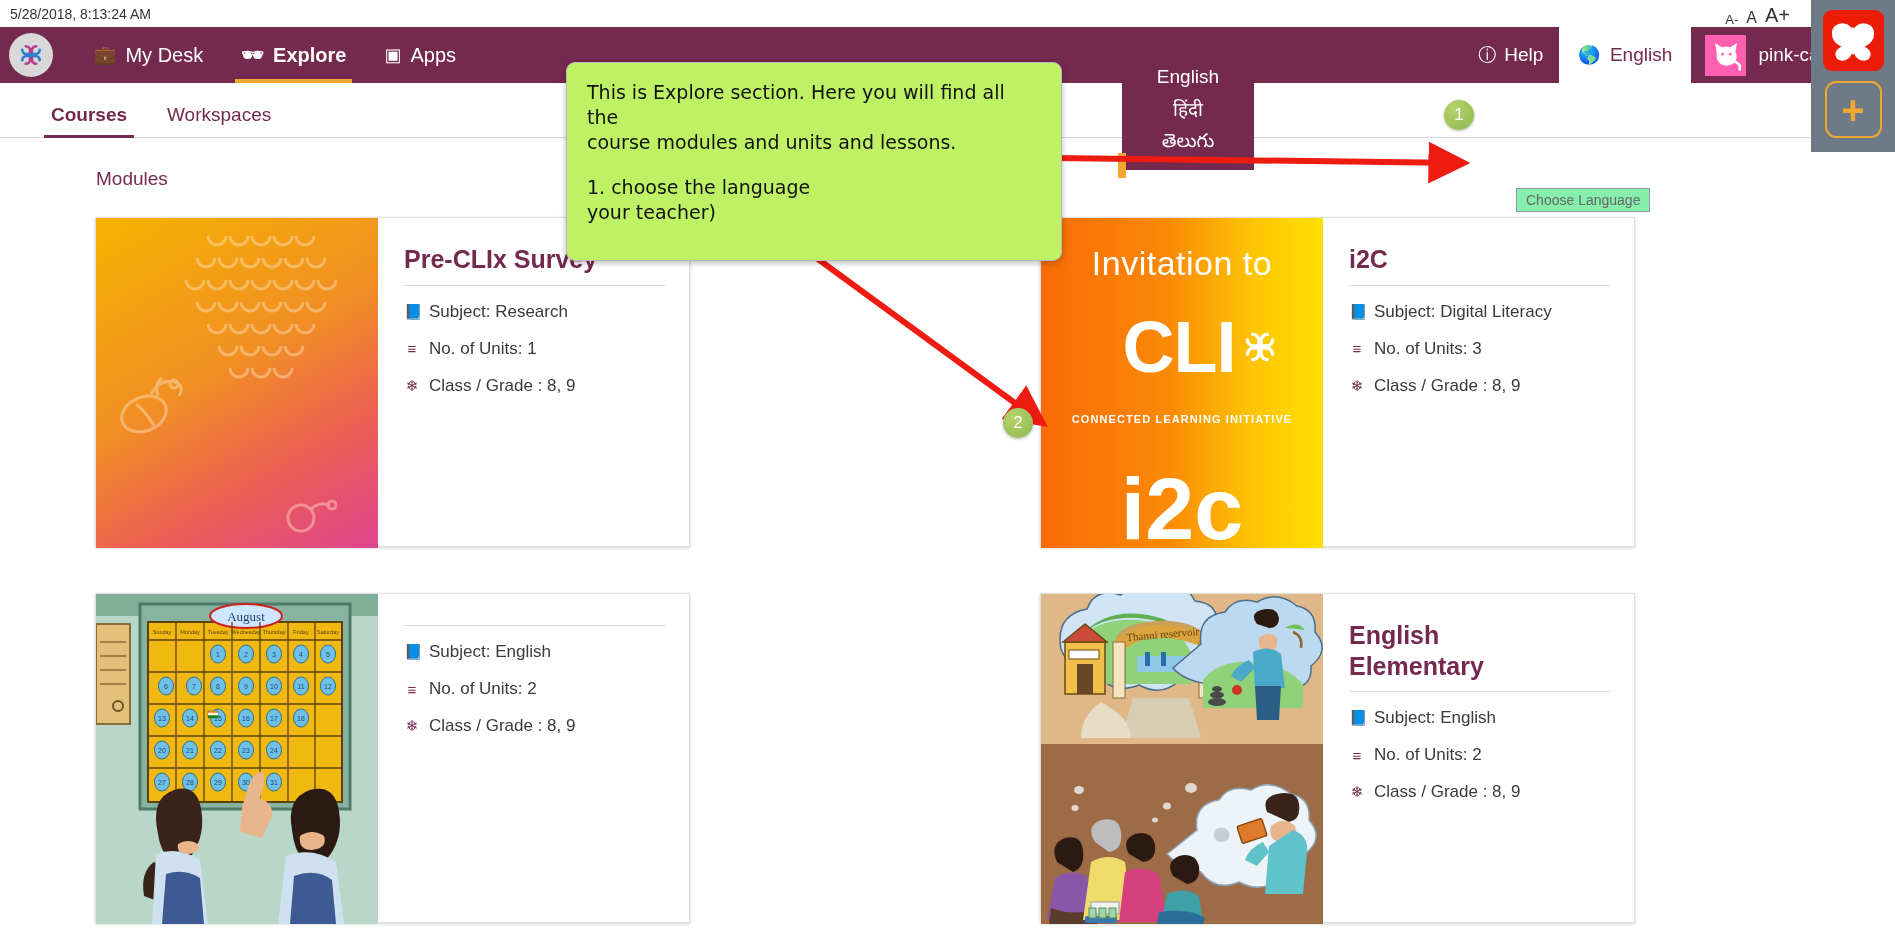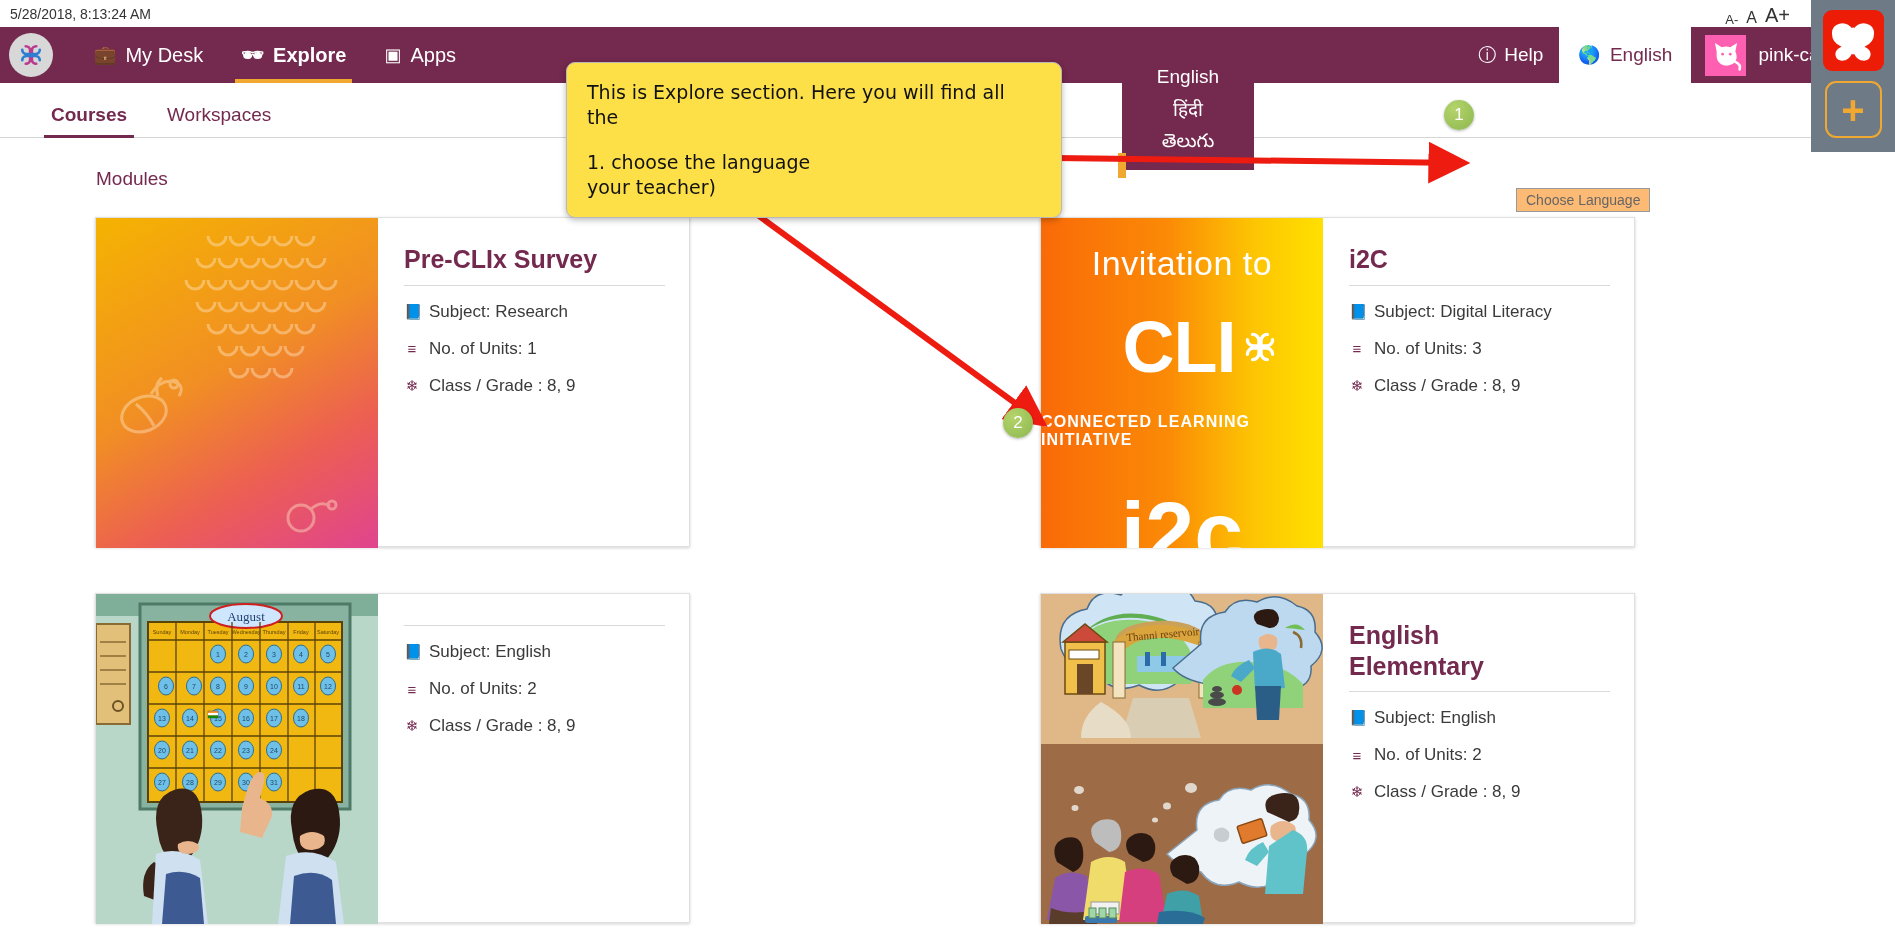--- a/index.html
+++ b/index.html
@@ -81,21 +81,21 @@
   .lang-menu {
     position:absolute; top:56px; left:1122px;
     width:132px; background:#74294f;
     display:flex; flex-direction:column; align-items:center;
     padding:6px 0 10px; z-index:40;
   }
   .lang-opt { color:#fff; font-size:19px; padding:4px 0; cursor:pointer; }
 
   .lang-tip {
     position:absolute; top:188px; left:1516px;
-    border:1px solid #999; background:#fdba74;
+    border:1px solid #999; background:#86efac;
     color:#666; font-size:14px;
     padding:3px 9px; z-index:45; white-space:nowrap;
   }
 
   
   .lang-tick {
     position:absolute; left:1118px; top:153px;
     width:8px; height:25px; background:#f0a830; z-index:41;
   }
 
@@ -159,21 +159,21 @@
   .art-i2c {
     width:100%; height:100%;
     background:linear-gradient(90deg,#f96a08 0%,#fb8a06 45%,#fdc403 75%,#ffe000 100%);
     position:relative;
     display:flex; flex-direction:column; align-items:center;
     padding-top:26px;
     gap:26px;
   }
   .i2c-inv { color:#fff; font-size:34px; letter-spacing:.5px; }
   .i2c-cli { color:#fff; font-size:72px; font-weight:bold; letter-spacing:-1px; display:flex; align-items:center; gap:4px; line-height:1; margin-top:2px;margin-left:40px;}
-  .i2c-sub { color:#fff; font-size:16px; font-weight:bold; letter-spacing:1.1px; margin-top:4px; }
+  .i2c-sub { color:#fff; font-size:11px; font-weight:bold; letter-spacing:1.1px; margin-top:4px; }
   .i2c-big { color:#fff; font-size:88px; font-weight:bold; line-height:1; margin-top:14px; }
 
   
   .side-widget {
     position:absolute; top:0; right:0;
     width:84px; background:#6e7b87;
     padding:10px 0 14px; z-index:30;
     display:flex; flex-direction:column; align-items:center; gap:10px;
   }
   .bfly {
@@ -185,24 +185,24 @@
     width:57px; height:57px; border:2px solid #f0a830; border-radius:11px;
     display:flex; align-items:center; justify-content:center;
     color:#f0a830; font-size:40px; line-height:1; font-weight:bold;
     cursor:pointer;
   }
 
   
   .overlay { position:absolute; inset:0; pointer-events:none; z-index:60; }
   .callout {
     position:absolute; left:566px; top:62px;
-    width:496px; background:#fde047;
+    width:496px; background:#bef264;
     border:1px solid #b9b9b9; border-radius:9px;
     box-shadow:0 2px 6px rgba(0,0,0,.28);
-    padding:17px 20px 17px 20px;
+    padding:17px 20px 35px 20px;
     font-size:19px; color:#111; line-height:1.32;
     font-family:"DejaVu Sans", sans-serif;
   }
   .callout p { margin-bottom:0; }
   .callout .gap { height:20px; }
   .badge {
     position:absolute; width:30px; height:30px; border-radius:50%;
     background:radial-gradient(circle at 35% 30%, #b5d36b, #8cb84f);
     color:#fff; font-size:17px;
     display:flex; align-items:center; justify-content:center;
@@ -631,20 +631,21 @@
       </marker>
     </defs>
     <circle cx="810" cy="155" r="9" fill="#ee1b11"></circle>
     <line x1="816" y1="155" x2="1462" y2="163" stroke="#ee1b11" stroke-width="6" marker-end="url(#ah)"></line>
     <circle cx="727" cy="192" r="9" fill="#ee1b11"></circle>
     <line x1="733" y1="197" x2="1041" y2="422" stroke="#ee1b11" stroke-width="6" marker-end="url(#ah)"></line>
   </svg>
 
   <div class="callout">
     <p>This is Explore section. Here you will find all the</p>
+    <p>course modules and units and lessons.</p>
     <div class="gap"></div>
     <p>1. choose the language</p>
     <p>your teacher)</p>
   </div>
 
   <div class="badge badge-1">1</div>
   <div class="badge badge-2">2</div>
 </div>
 
 </body></html>

